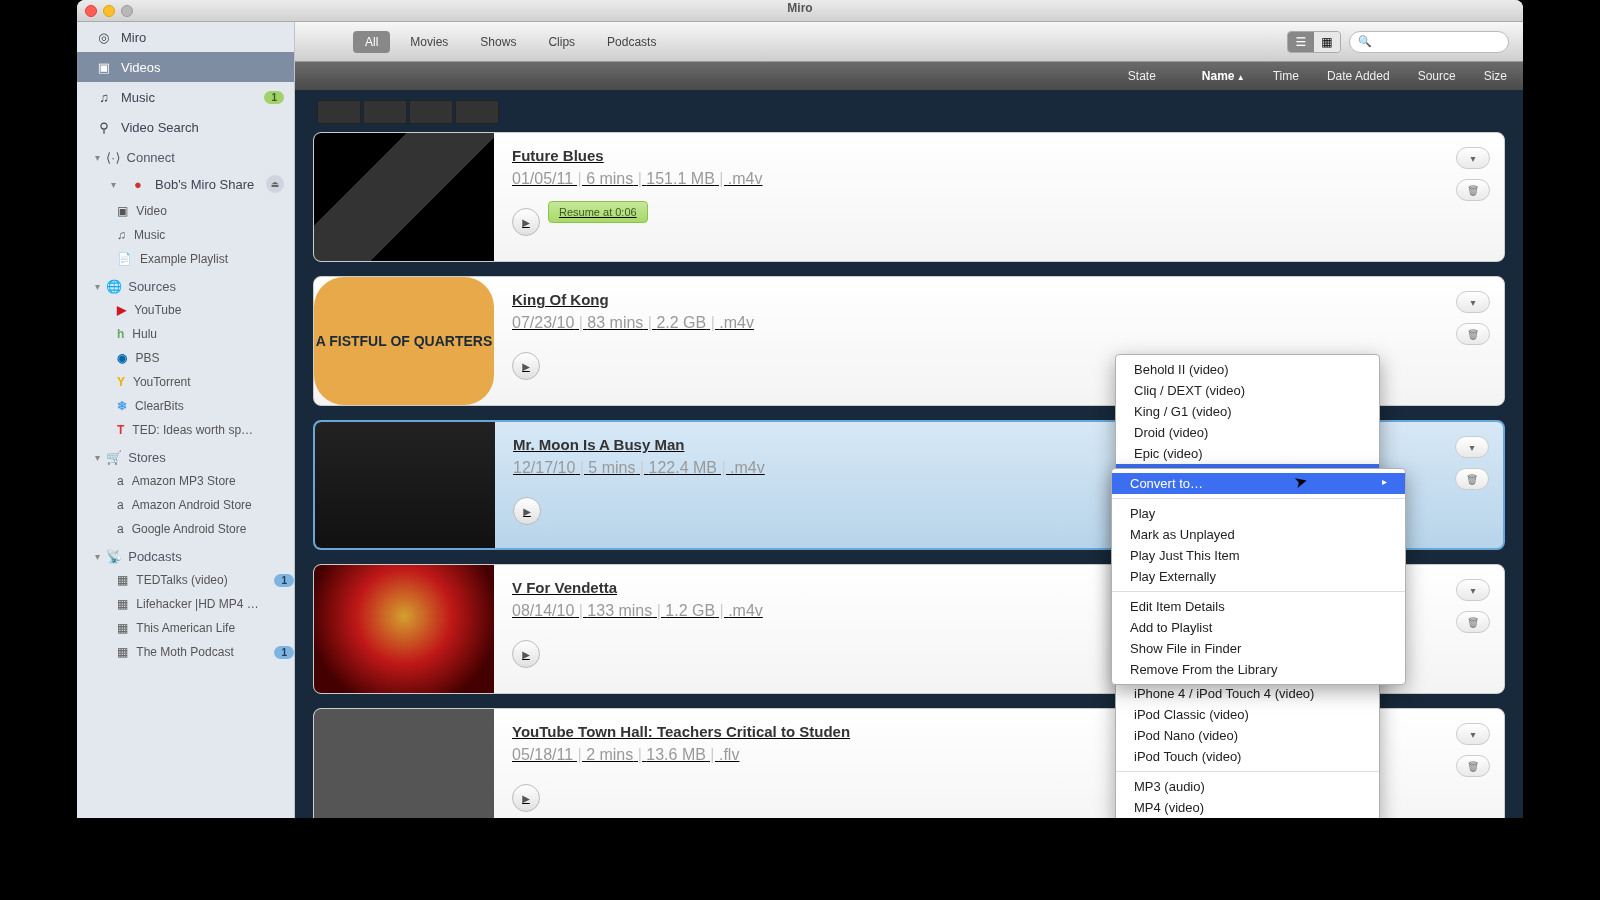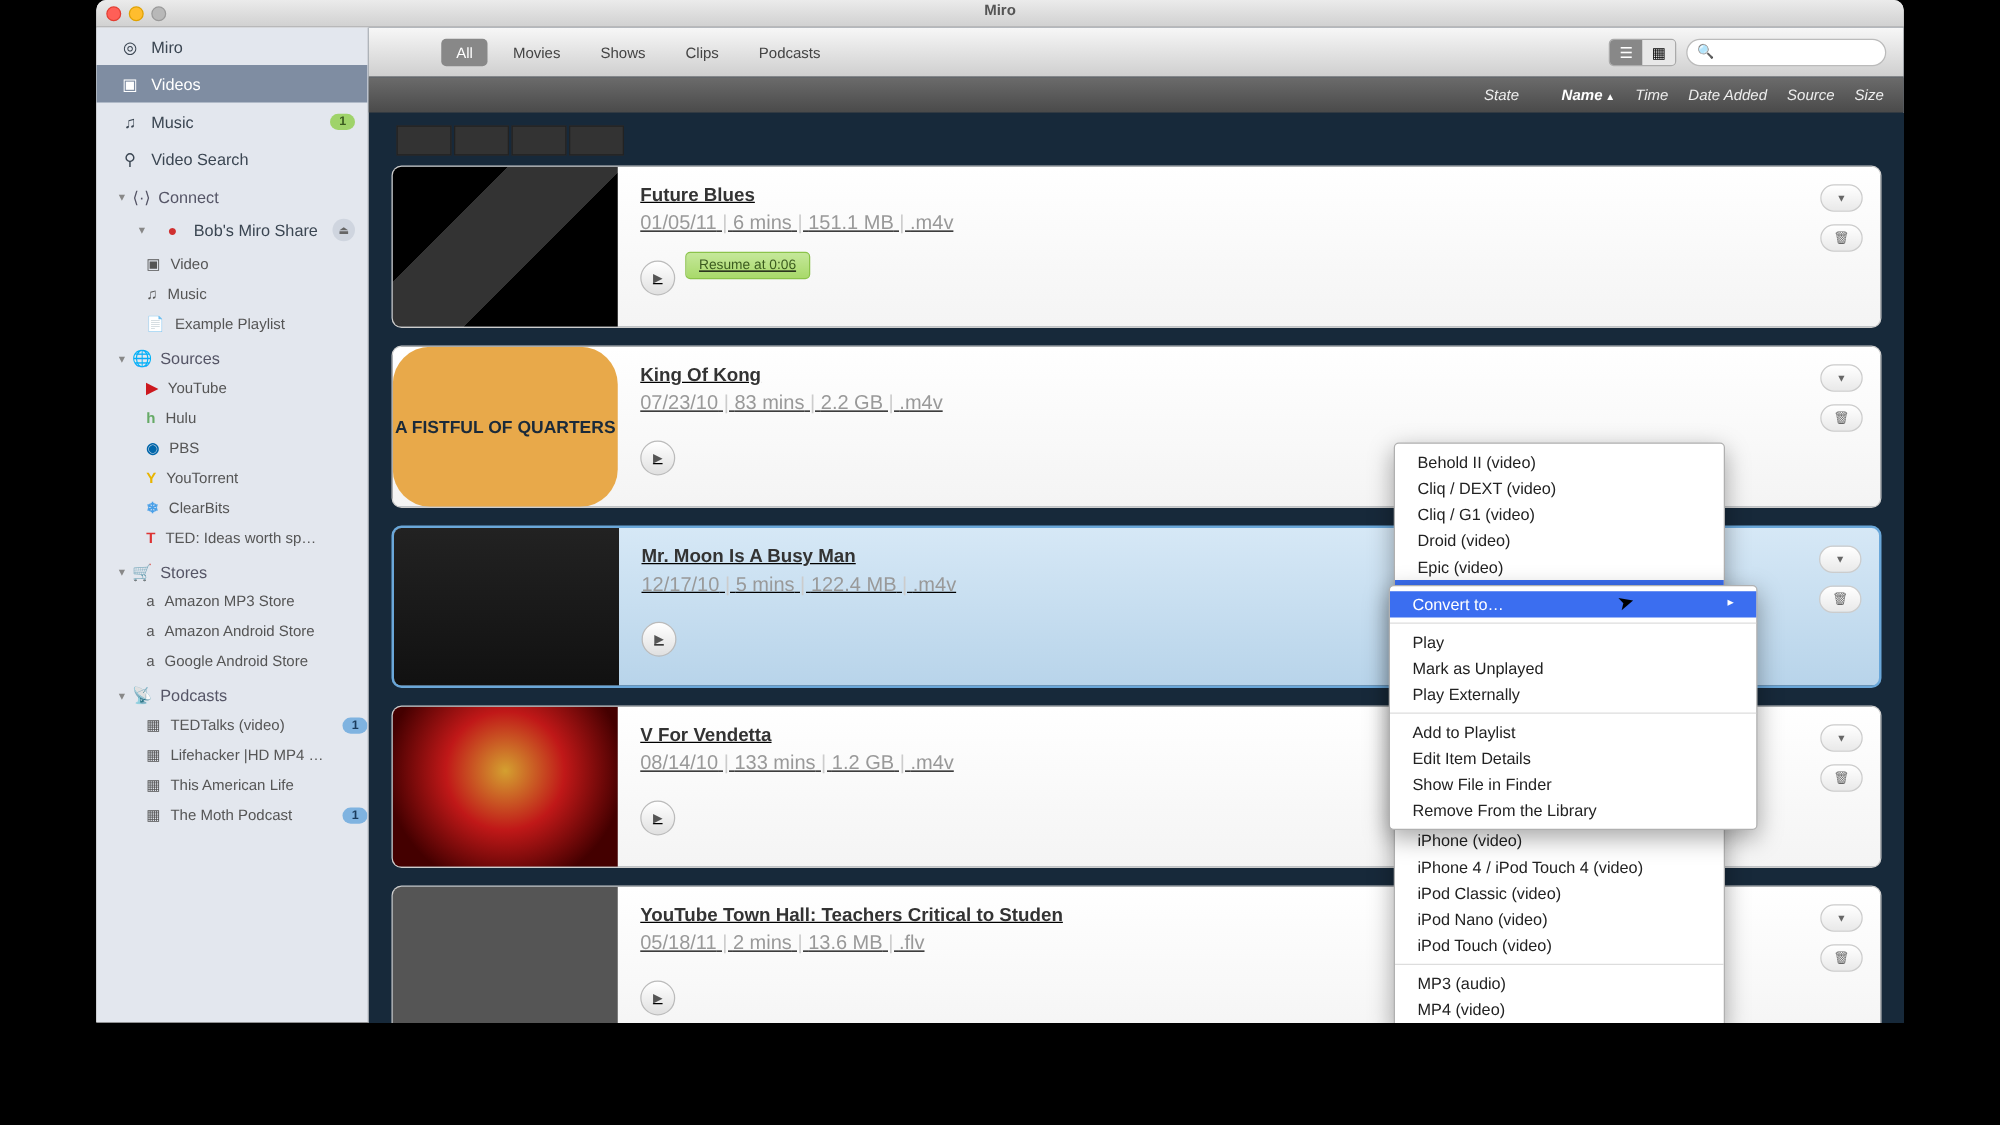--- a/index.html
+++ b/index.html
@@ -37,21 +37,21 @@
 .pill { padding:4px 12px; font-size:12px; color:#444; border-radius:4px;}
 .pill.active{background:#888;color:#fff;margin-left:44px;}
 .toolbar .spacer{flex:1;}
 .view-toggle{display:flex;gap:0;border:1px solid #aaa;border-radius:4px;overflow:hidden;}
 .view-toggle span{width:26px;height:20px;display:flex;align-items:center;justify-content:center;font-size:12px;background:#e8e8e8;}
 .view-toggle span.active{background:#888;color:#fff;}
 .searchbox{width:160px;height:22px;border:1px solid #bbb;border-radius:11px;background:#fff;display:flex;align-items:center;padding:0 8px;gap:4px;}
 .searchbox .mag{font-size:11px;color:#888;}
 
 
-.sorthdr{height:28px;background:linear-gradient(#6b6b6b,#4a4a4a);display:flex;justify-content:flex-end;align-items:center;padding:0 16px;gap:16px;color:#eee;font-size:12px;font-style:italic;}
+.sorthdr{height:28px;background:linear-gradient(#6b6b6b,#4a4a4a);display:flex;justify-content:flex-end;align-items:center;padding:0 16px;gap:28px;color:#eee;font-size:12px;}
 .sorthdr span{cursor:default;}
 .sorthdr .active{color:#fff;font-weight:bold;margin-left:18px;}
 .sorthdr .active::after{content:" ▲";font-size:8px;}
 
 
 .content{flex:1;overflow-y:auto;padding:10px 18px;background:#17293a;}
 .thumb-strip{height:24px;display:flex;gap:2px;margin-bottom:8px;padding-left:4px;}
 .thumb-strip .t{width:44px;height:24px;background:#333;border:1px solid #222;}
 
 .media-row{display:flex;background:linear-gradient(#fff,#f4f4f4);border-radius:8px;margin-bottom:14px;overflow:hidden;min-height:130px;border:1px solid #ccc;}
@@ -345,21 +345,21 @@
       <div class="btn">🗑</div>
     </div>
               </div>
             </div>
           </div>
       </div>
 
       <div class="ctx" id="ctx-sub">
           <div class="item">Behold II (video)</div>
           <div class="item">Cliq / DEXT (video)</div>
-          <div class="item">Cliq / G1 (video)</div>
+          <div class="item">King / G1 (video)</div>
           <div class="item">Droid (video)</div>
           <div class="item">Epic (video)</div>
           <div class="item hl">Eris / Desire (video)</div>
           <div class="item">G2 (video)</div>
           <div class="item">Galaxy Tab (video)</div>
           <div class="item">Hero (video)</div>
           <div class="item">Magic / myTouch (video)</div>
           <div class="item">Nexus One (video)</div>
           <div class="sep"></div>
           <div class="item">Apple Universal (video)</div>
@@ -372,23 +372,24 @@
           <div class="item">iPod Touch (video)</div>
           <div class="sep"></div>
           <div class="item">MP3 (audio)</div>
           <div class="item">MP4 (video)</div>
         </div>
       <div class="ctx" id="ctx-main">
         <div class="item hl arrow">Convert to…</div>
         <div class="sep"></div>
         <div class="item">Play</div>
         <div class="item">Mark as Unplayed</div>
+        <div class="item">Play Just This Item</div>
         <div class="item">Play Externally</div>
         <div class="sep"></div>
+        <div class="item">Edit Item Details</div>
         <div class="item">Add to Playlist</div>
-        <div class="item">Edit Item Details</div>
         <div class="item">Show File in Finder</div>
         <div class="item">Remove From the Library</div>
       </div>
       <div class="cursor">➤</div>
     </div>
   </div>
 </div>
 
 </body></html>

